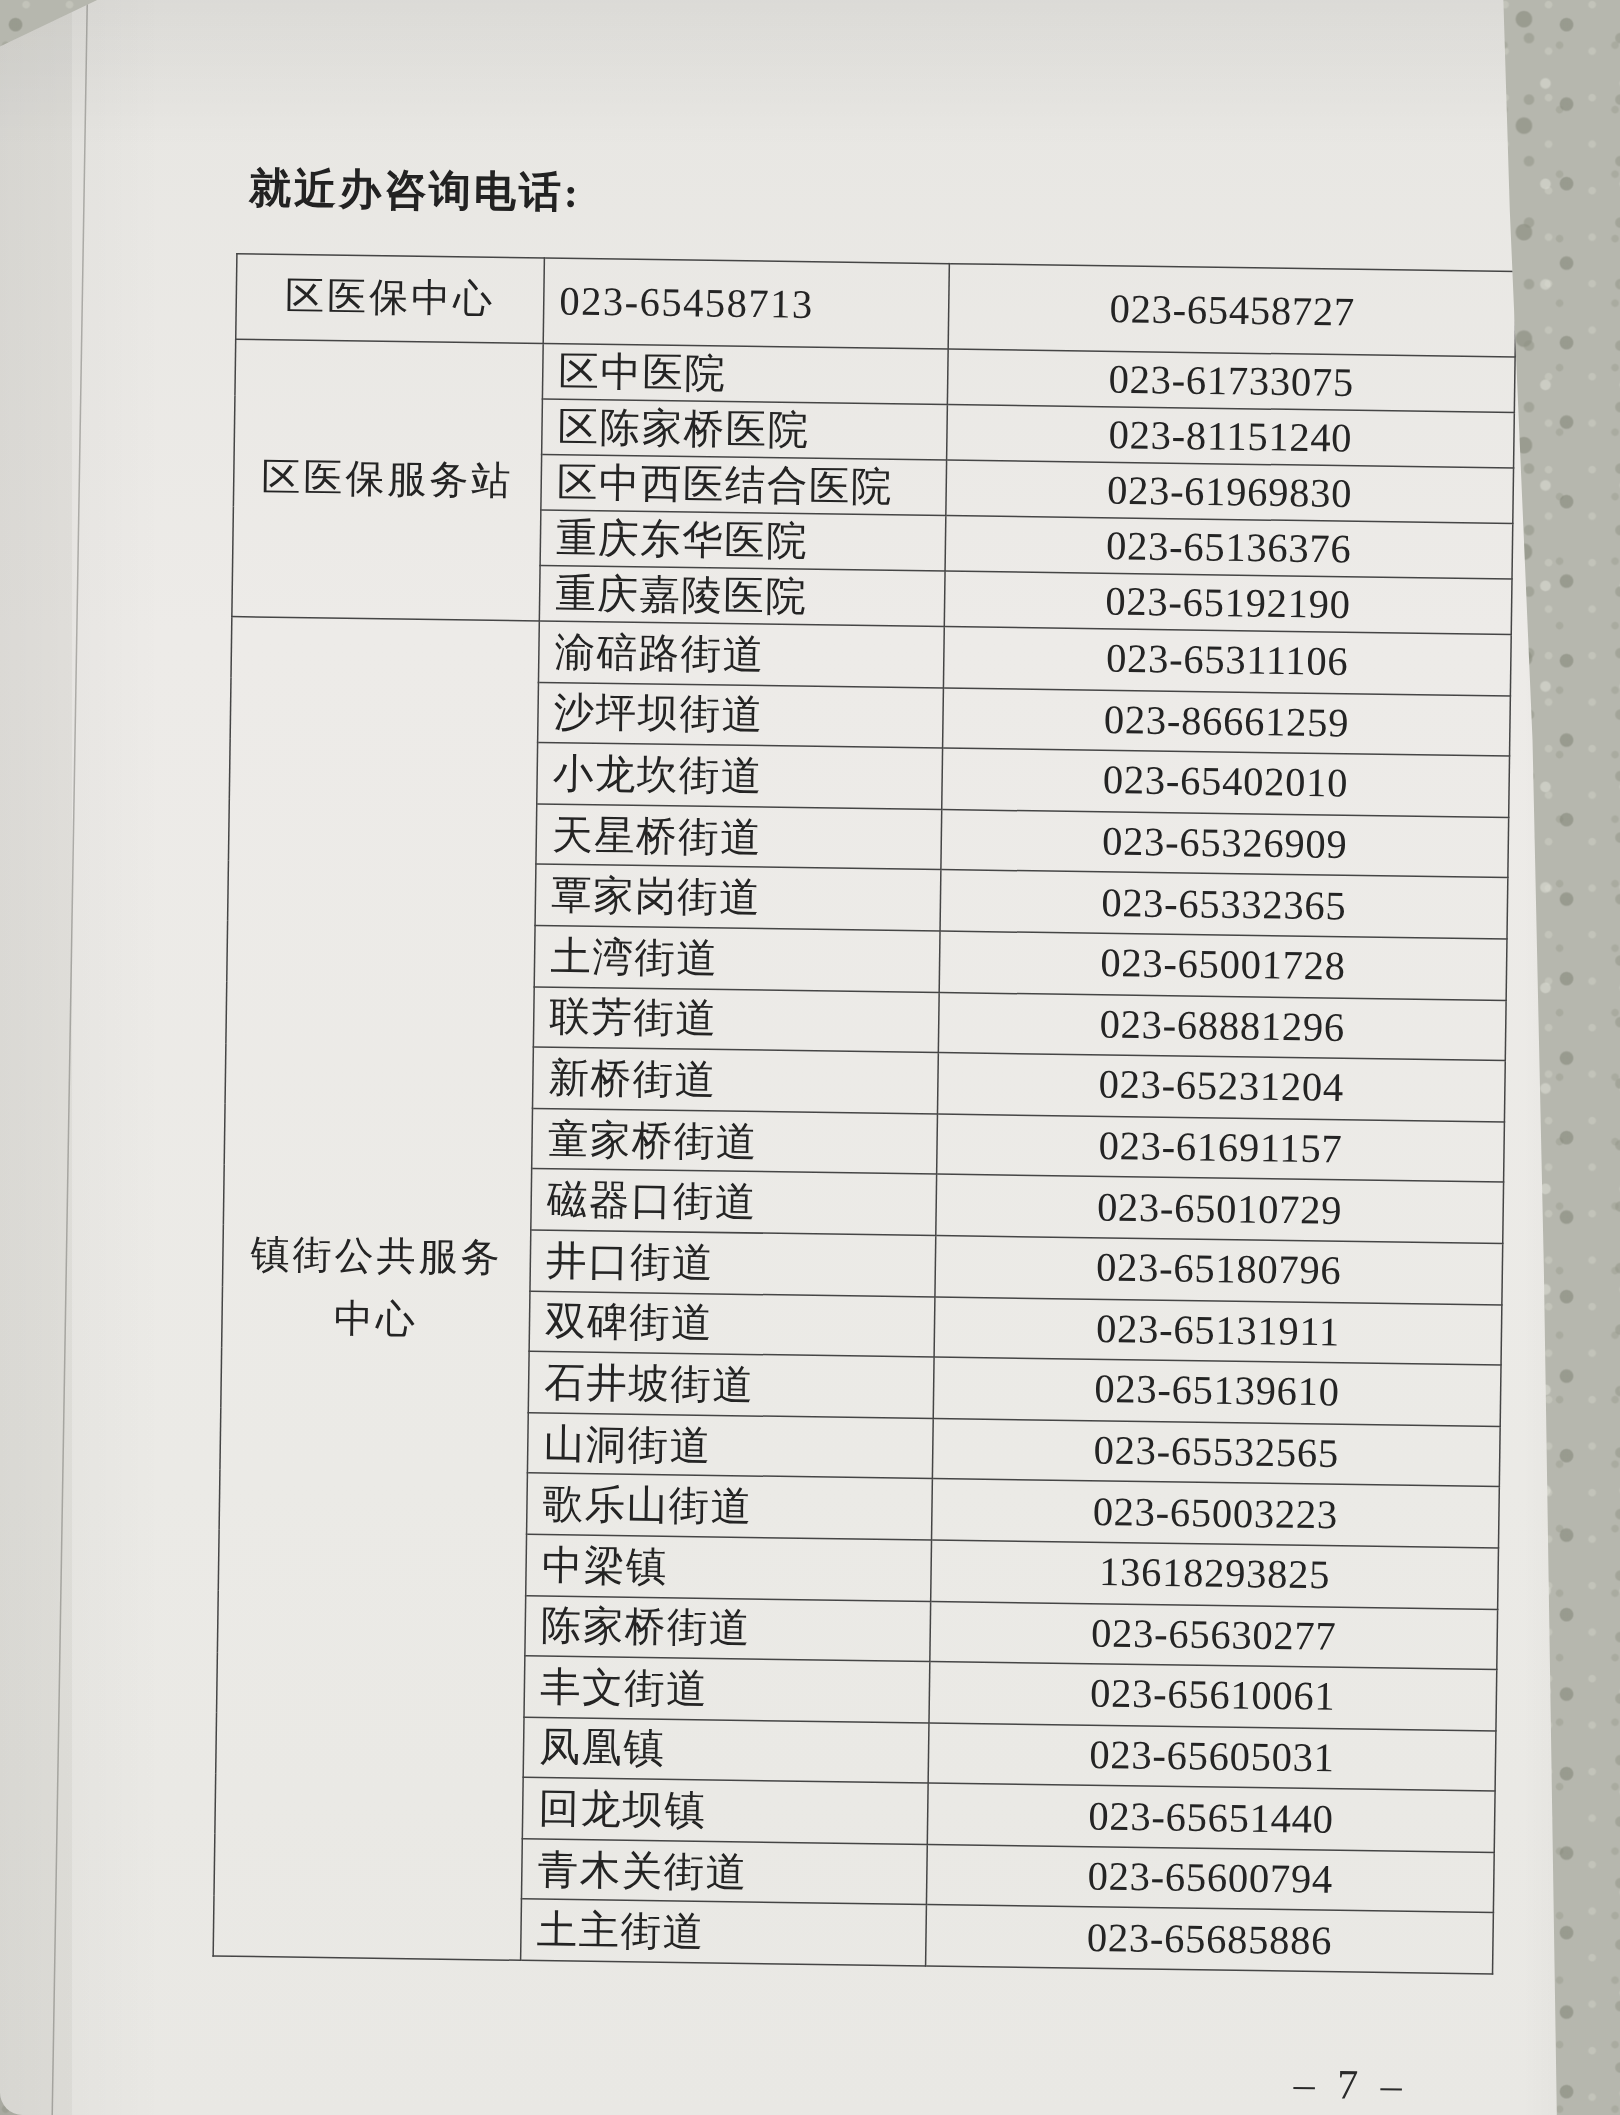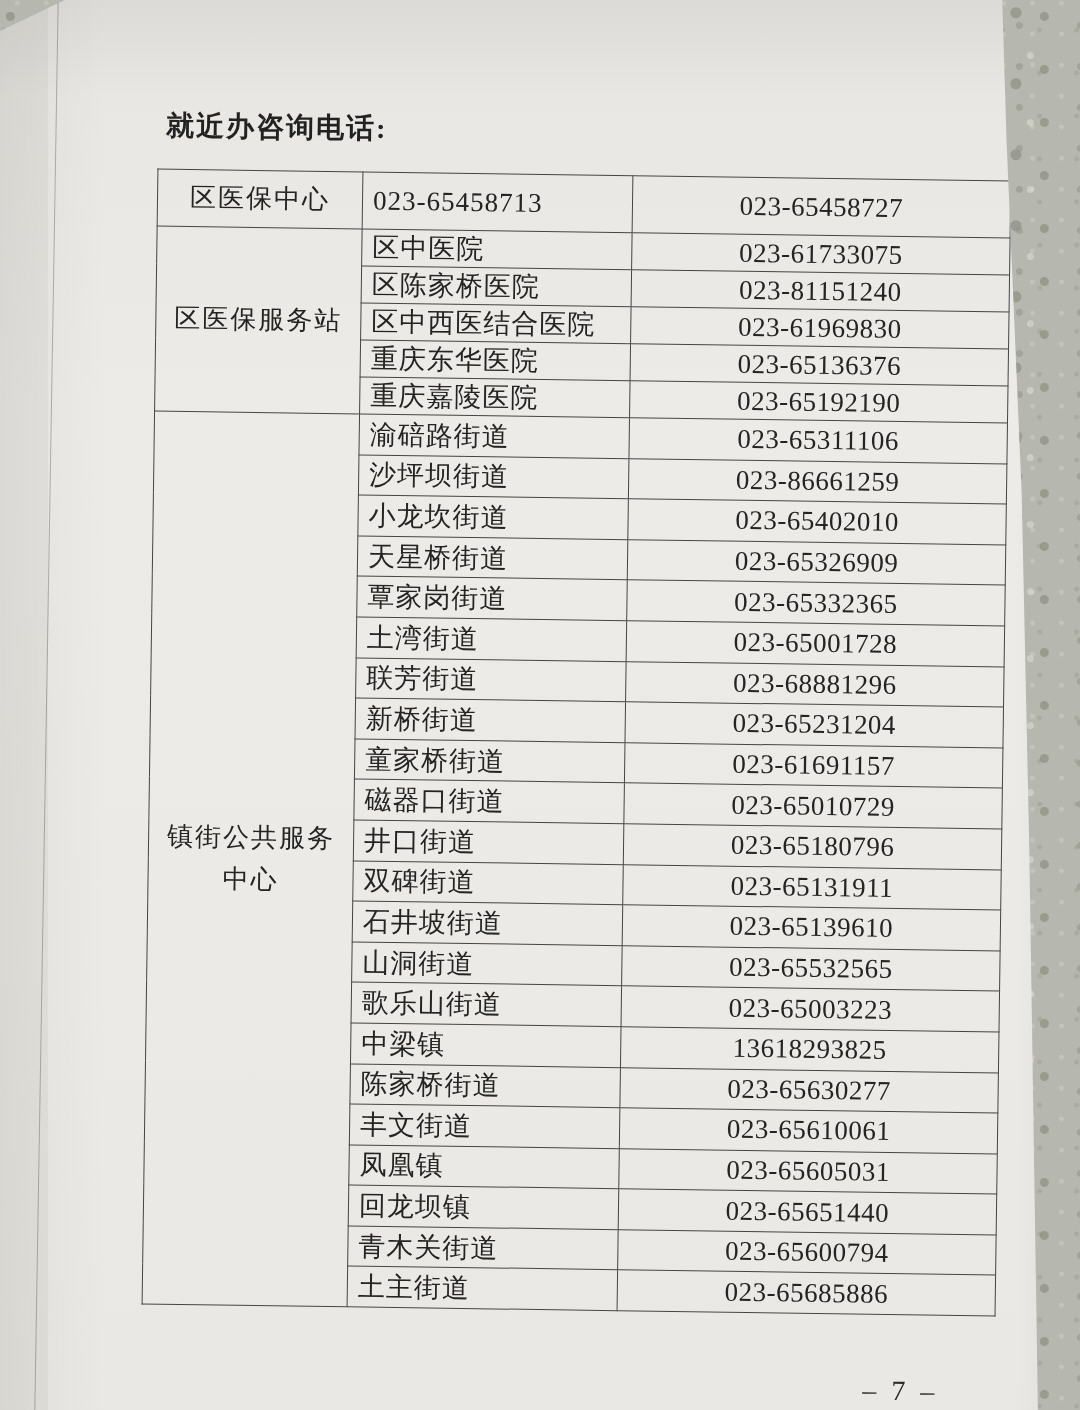--- a/index.html
+++ b/index.html
@@ -21,20 +21,21 @@
       radial-gradient(circle at 86% 18%, rgba(120,123,108,.45) 0 5px, transparent 6px),
       radial-gradient(circle at 10% 70%, rgba(150,152,138,.40) 0 2px, transparent 3px),
       radial-gradient(circle at 60% 10%, rgba(210,211,200,.45) 0 2px, transparent 3px);
     background-size:47px 53px,61px 41px,53px 67px,79px 71px,37px 43px,29px 31px;
   }
   
   .paper{
     position:absolute;inset:0;
     background:linear-gradient(180deg,#e7e6e2 0%,#edebe8 30%,#ebeae6 70%,#e9e8e4 100%);
     clip-path:polygon(0 2.2%,6% 0,92.8% 0,93.2% 10%,94.6% 35%,95.3% 60%,95.8% 85%,96.1% 100%,0 100%);
+    border-radius:15px;
   }
   .paper::before{ 
     content:"";position:absolute;inset:0;
     background:
       linear-gradient(180deg,rgba(0,0,0,.05),rgba(0,0,0,0) 7%),
       linear-gradient(90deg,rgba(0,0,0,.045),rgba(0,0,0,0) 10%),
       linear-gradient(270deg,rgba(0,0,0,.06),rgba(0,0,0,0) 6%);
     pointer-events:none;
   }
   

